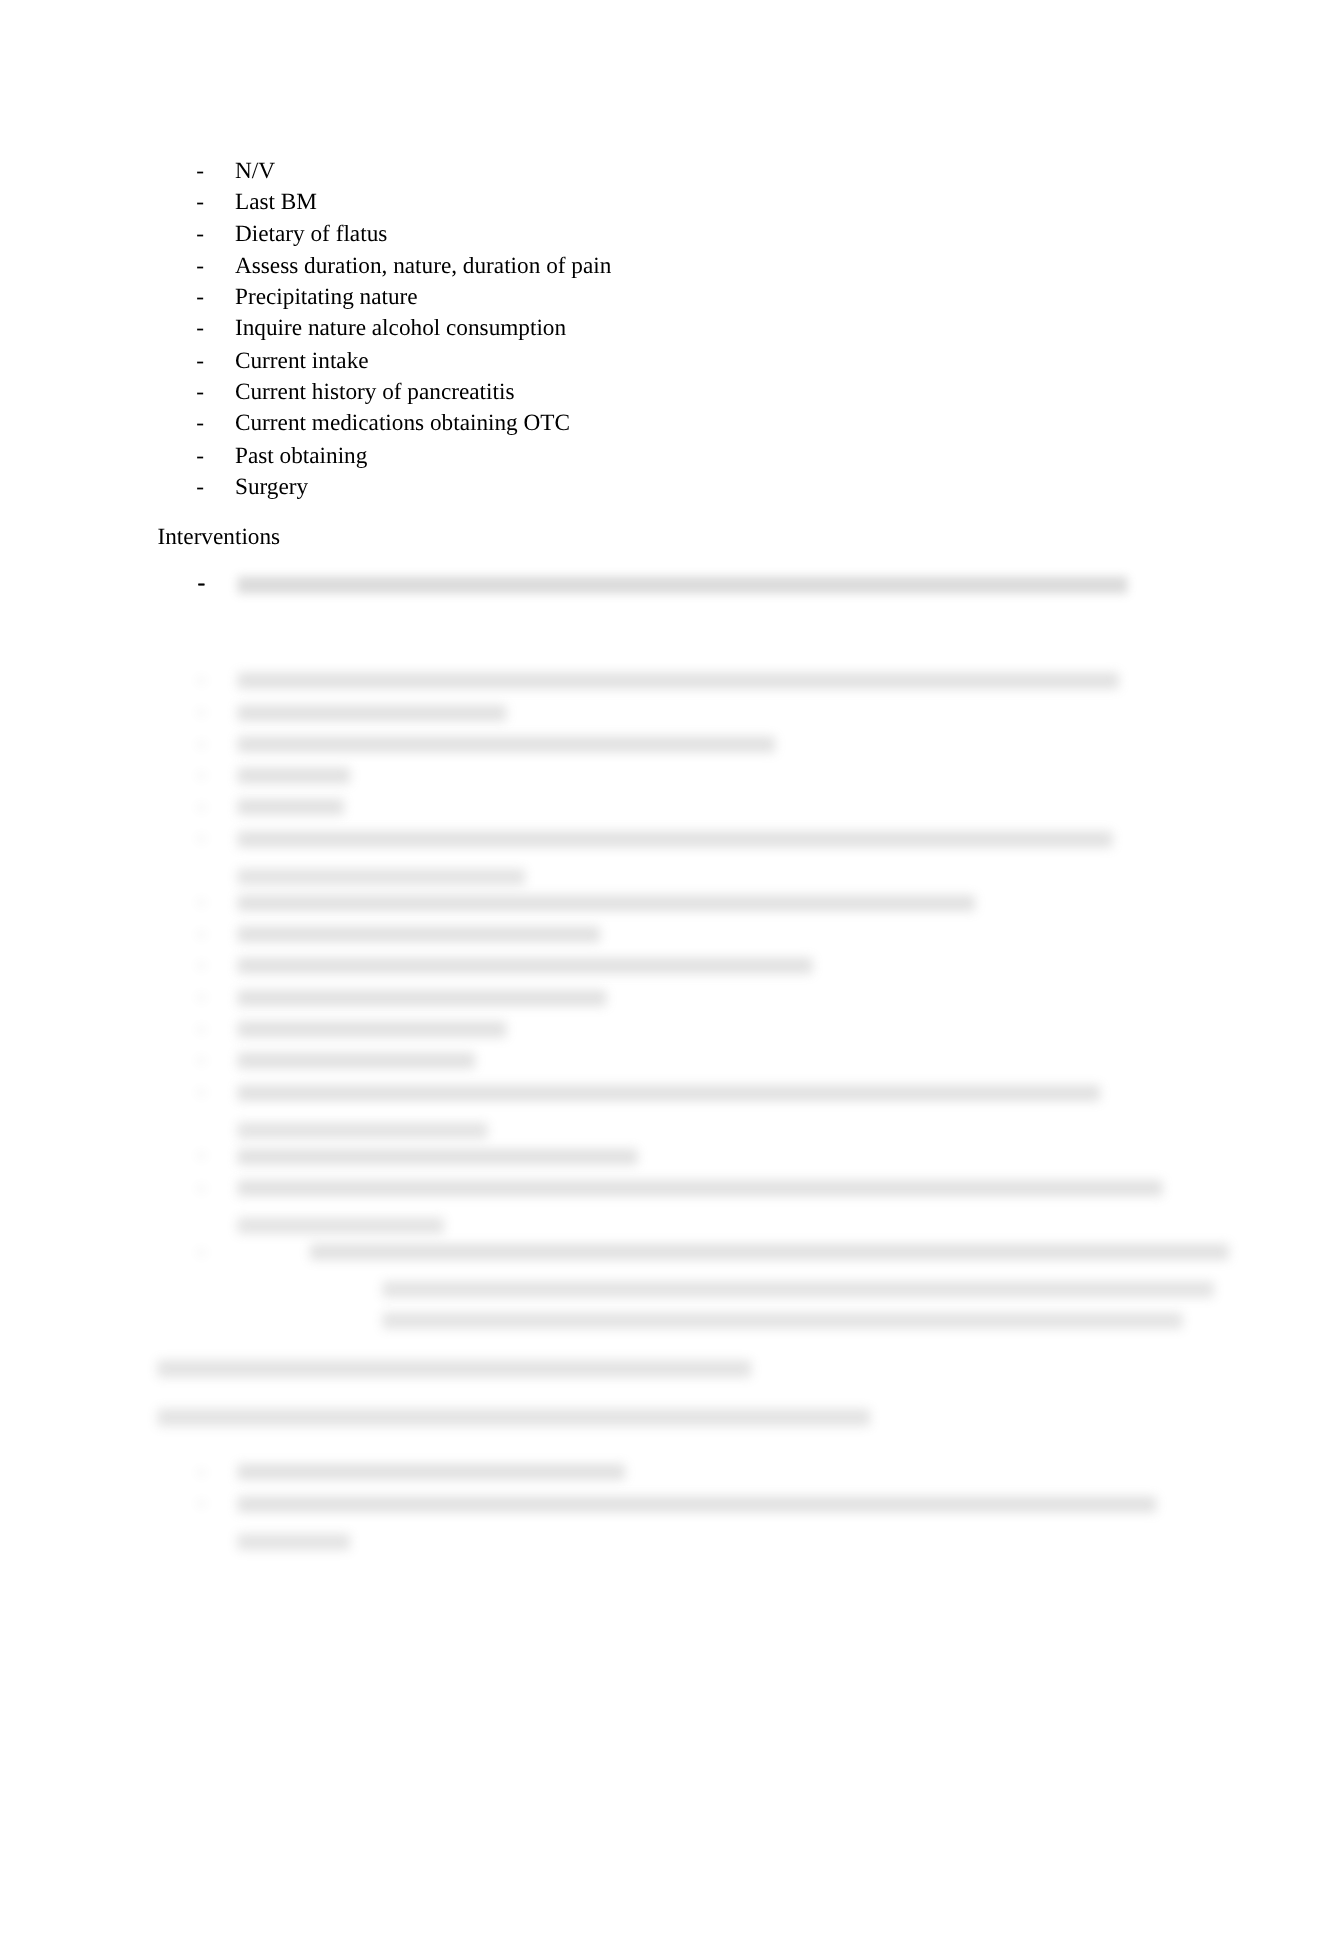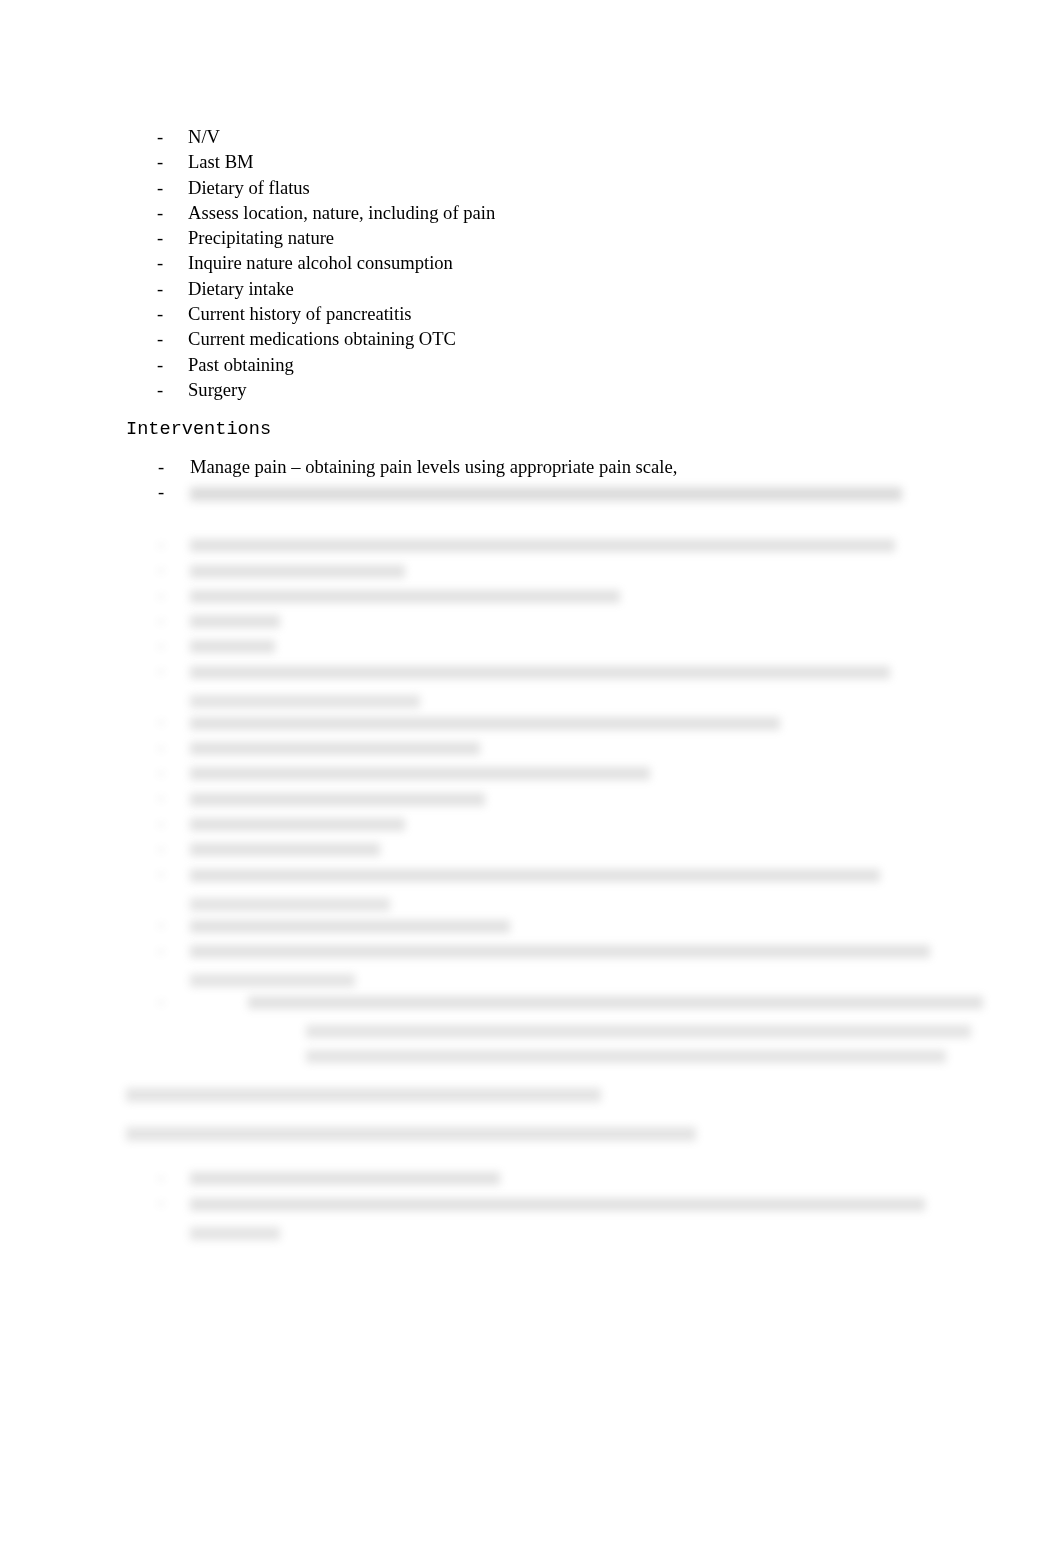--- a/index.html
+++ b/index.html
@@ -54,21 +54,20 @@
     width: 860px;
   }
 
   
   #interventions-heading {
     position: absolute;
     left: 126px;
     top: 417px;
     font-size: 18.6px;
     line-height: 25.3px;
-    font-family: Liberation Mono, monospace;
   }
 
   
   #interventions-list {
     position: absolute;
     left: 128px;
     top: 454px;
     width: 800px;
   }
   #interventions-list .dash-item {
@@ -160,34 +159,34 @@
 </head>
 <body>
 
 <div class="page">
   <div class="doc-body">
 
     <ul class="dash-list" id="assessment-list">
         <li class="dash-item"><span class="marker">-</span><span>N/V</span></li>
         <li class="dash-item"><span class="marker">-</span><span>Last BM</span></li>
         <li class="dash-item"><span class="marker">-</span><span>Dietary of flatus</span></li>
-        <li class="dash-item"><span class="marker">-</span><span>Assess location, nature, including of pain</span></li>
+        <li class="dash-item"><span class="marker">-</span><span>Assess duration, nature, duration of pain</span></li>
         <li class="dash-item"><span class="marker">-</span><span>Precipitating nature</span></li>
         <li class="dash-item"><span class="marker">-</span><span>Inquire nature alcohol consumption</span></li>
-        <li class="dash-item"><span class="marker">-</span><span>Dietary intake</span></li>
+        <li class="dash-item"><span class="marker">-</span><span>Current intake</span></li>
         <li class="dash-item"><span class="marker">-</span><span>Current history of pancreatitis</span></li>
         <li class="dash-item"><span class="marker">-</span><span>Current medications obtaining OTC</span></li>
         <li class="dash-item"><span class="marker">-</span><span>Past obtaining</span></li>
         <li class="dash-item"><span class="marker">-</span><span>Surgery</span></li>
       </ul>
 
     <div id="interventions-heading">Interventions</div>
 
     <ul class="dash-list" id="interventions-list">
-        <li class="dash-item"><span class="marker">-</span><span>Manage pain – obtaining pain levels using appropriate pain scale,</span></li>
+        <li class="dash-item"><span class="marker">-</span></li>
         <li class="dash-item"><span class="marker">-</span><span class="redacted" style="display: inline-block; background: rgb(138, 138, 138); opacity: 0.3; height: 14px; width: 712px; vertical-align: middle; filter: blur(4px);">                    </span></li>
       </ul>
 
     <ul id="redacted-sublist">
         <li class="sub-item"><span class="marker redacted-faint">-</span><span class="redacted-strong" style="display: inline-block; background: rgb(140, 140, 140); opacity: 0.26; height: 13px; vertical-align: middle; filter: blur(4.2px); width: 705px;">                                      </span></li>
         <li class="sub-item"><span class="marker redacted-faint">-</span><span class="redacted-strong" style="display: inline-block; background: rgb(140, 140, 140); opacity: 0.26; height: 13px; vertical-align: middle; filter: blur(4.2px); width: 215px;">             </span></li>
         <li class="sub-item"><span class="marker redacted-faint">-</span><span class="redacted-strong" style="display: inline-block; background: rgb(140, 140, 140); opacity: 0.26; height: 13px; vertical-align: middle; filter: blur(4.2px); width: 430px;">                     </span></li>
         <li class="sub-item"><span class="marker redacted-faint">-</span><span class="redacted-strong" style="display: inline-block; background: rgb(140, 140, 140); opacity: 0.26; height: 13px; vertical-align: middle; filter: blur(4.2px); width: 90px;">      </span></li>
         <li class="sub-item"><span class="marker redacted-faint">-</span><span class="redacted-strong" style="display: inline-block; background: rgb(140, 140, 140); opacity: 0.26; height: 13px; vertical-align: middle; filter: blur(4.2px); width: 85px;">      </span></li>
         <li class="sub-item" style="height: 51px;"><span class="marker redacted-faint">-</span><span class="redacted-strong" style="display: inline-block; background: rgb(140, 140, 140); opacity: 0.26; height: 13px; vertical-align: middle; filter: blur(4.2px); width: 700px;">                                               </span><span class="redacted-strong" style="display: block; margin-top: 12px; background: rgb(140, 140, 140); opacity: 0.24; height: 13px; width: 230px; filter: blur(4.2px);"></span></li>

